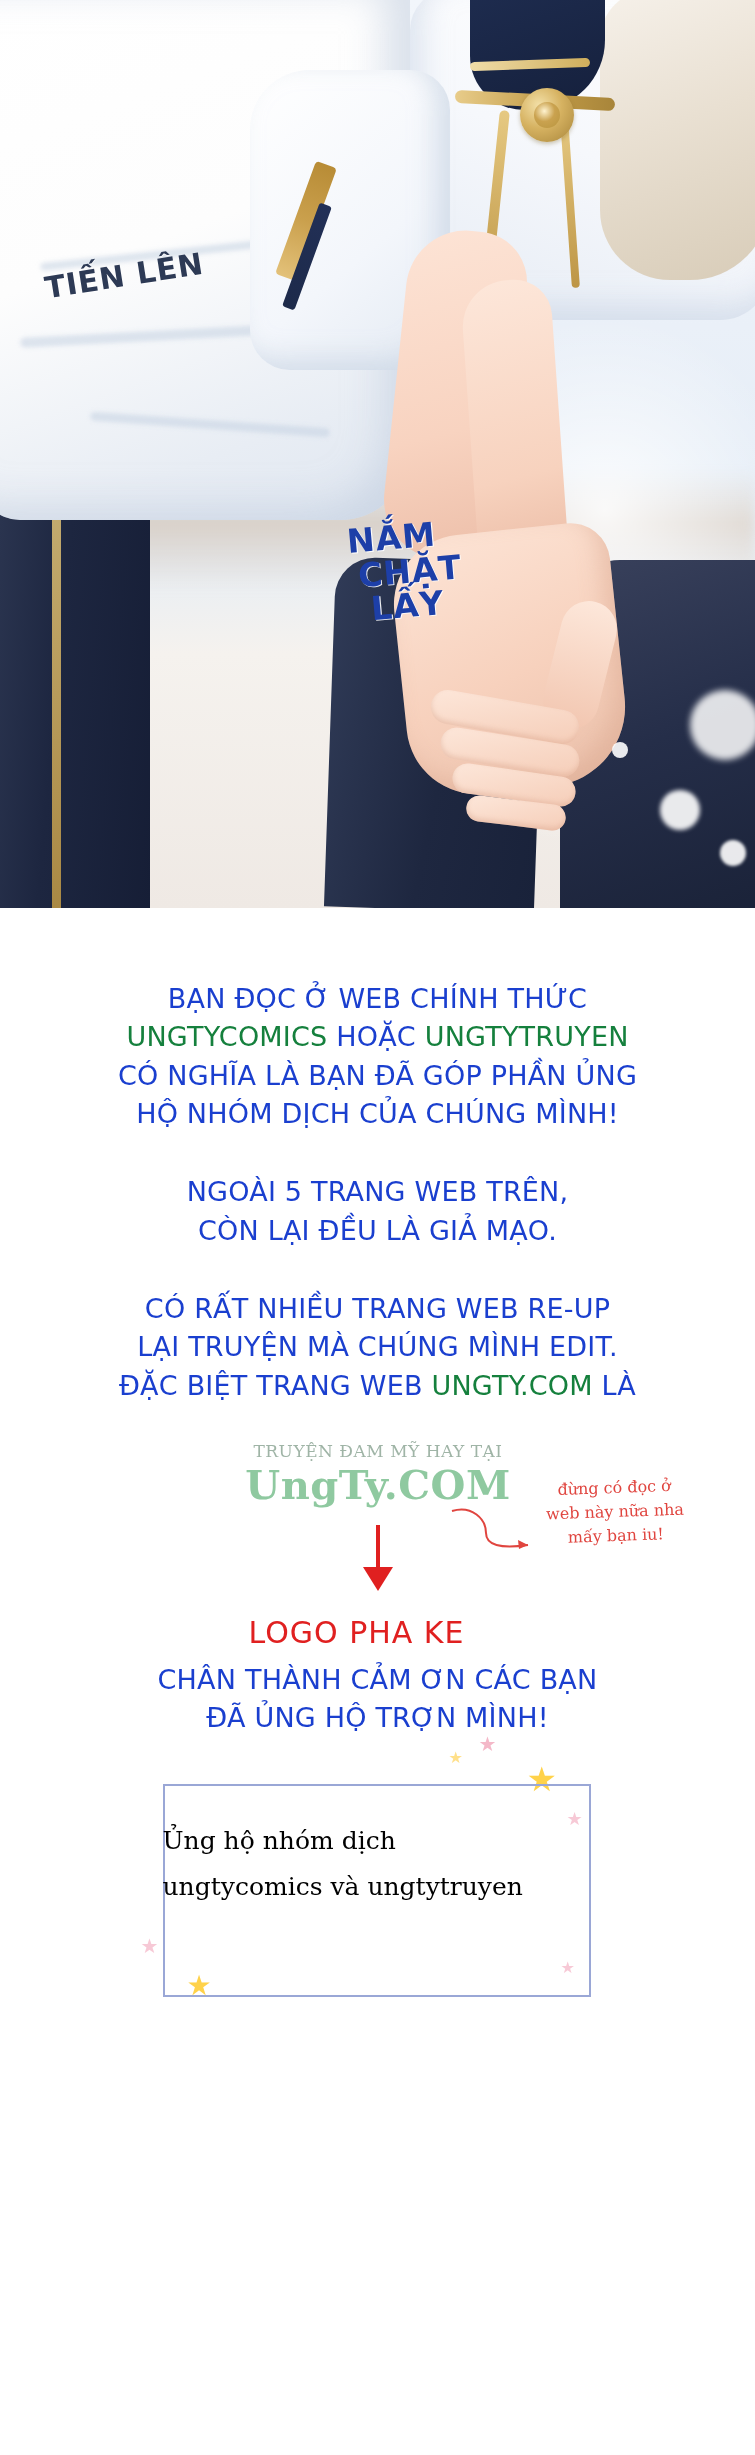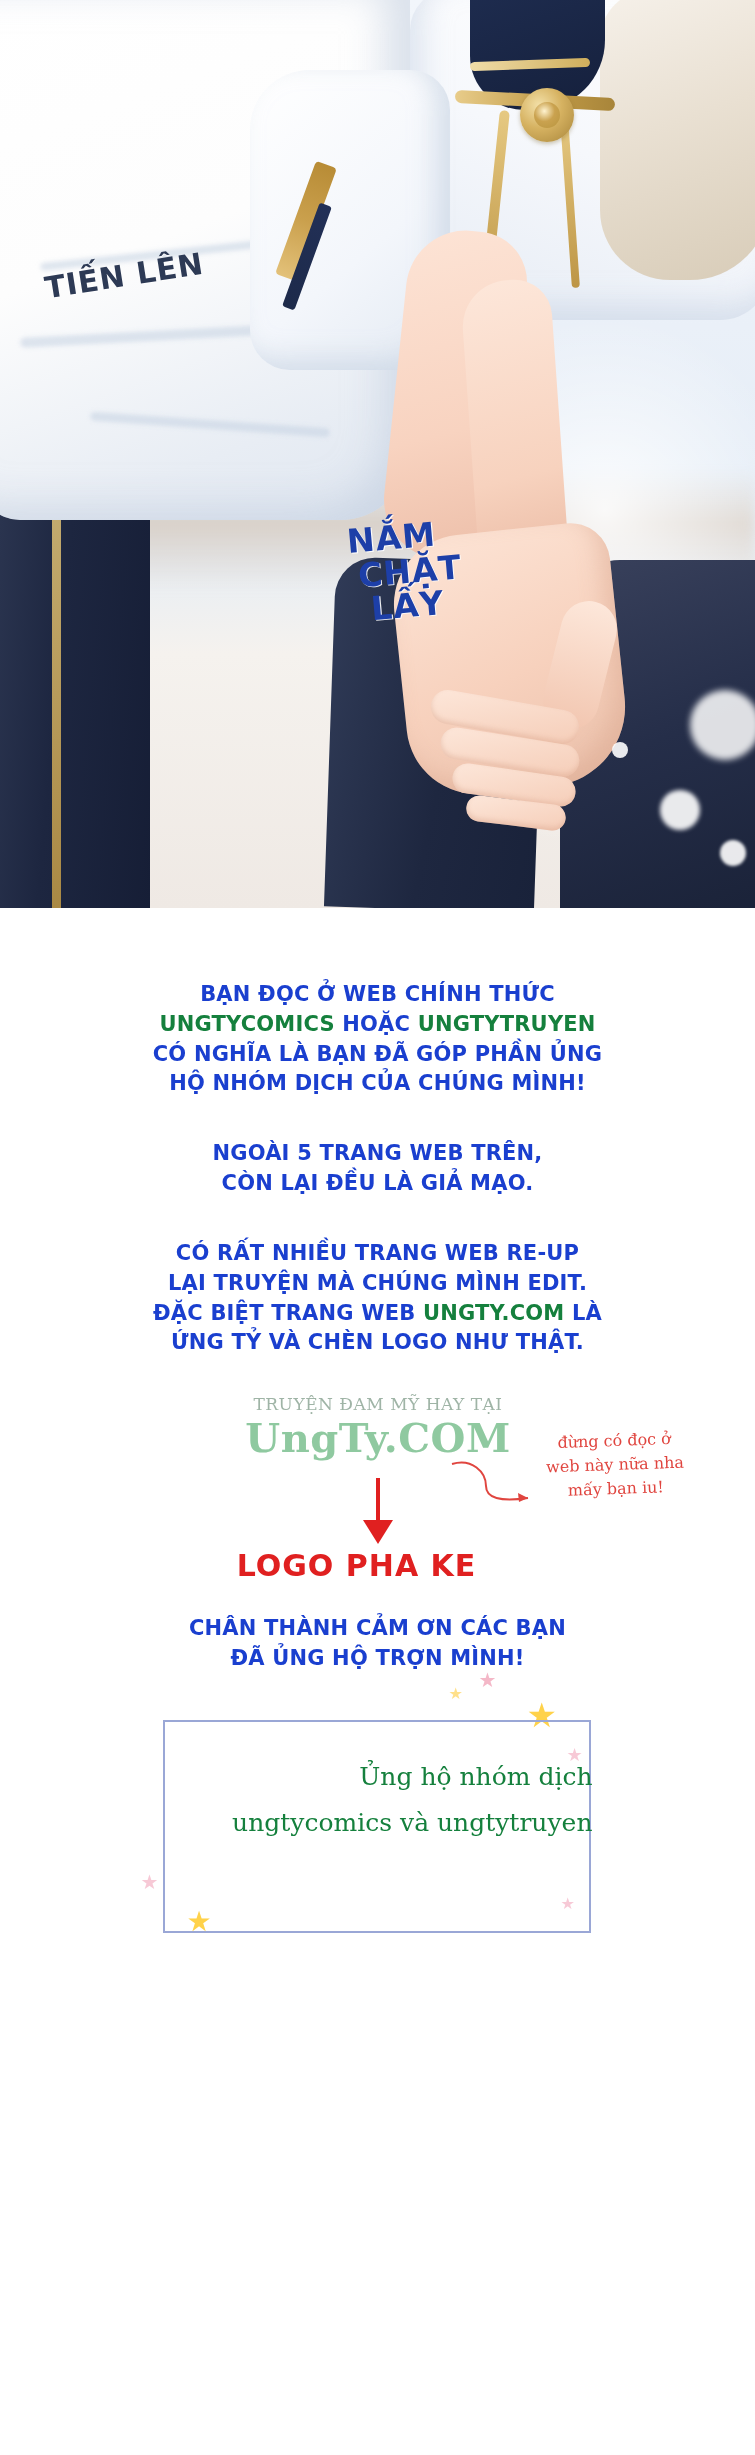--- a/index.html
+++ b/index.html
@@ -295,22 +295,22 @@
   .notice {
     position: absolute;
     left: 0; top: 908px;
     width: 755px;
     background: #ffffff;
     text-align: center;
   }
   .notice p {
     margin: 0;
     font-family: "DejaVu Sans", sans-serif;
-    font-weight: bold;
-    font-size: 21px;
+    font-weight: normal;
+    font-size: 27px;
     line-height: 1.42;
     color: #1a3fcf;
     letter-spacing: .2px;
   }
   .blk { padding-top: 0; }
   .gap { height: 40px; }
   .red { color: #15803d; }
 
   .para1 { margin-top: 72px !important; }
 
@@ -356,25 +356,25 @@
   .arrow-curve {
     position: absolute;
     left: 446px; top: 72px;
   }
   .arrow-down {
     position: absolute;
     left: 355px; top: 92px;
   }
   .logo-pha-ke {
     position: absolute;
-    left: 0; top: 164px;
+    left: 0; top: 184px;
     width: 713px;
     text-align: center;
     font-family: "DejaVu Sans", sans-serif;
-    font-weight: bold;
+    font-weight: normal;
     font-size: 30px;
     color: #e02020;
     letter-spacing: 1px;
   }
 
   
   .thanks {
   }
 
   
@@ -388,25 +388,25 @@
     position: absolute;
     left: 0; top: 0;
     width: 428px; height: 213px;
     border: 2px solid #9aa7d6;
     box-sizing: border-box;
   }
   .frame-text {
     position: absolute;
     left: 0; top: 34px;
     width: 430px;
-    text-align: right;
+    text-align: left;
     font-family: "DejaVu Serif", serif;
     font-size: 25px;
     line-height: 1.85;
-    color: #15803d;
+    color: #000000;
   }
   .star {
     position: absolute;
     font-size: 26px;
     line-height: 1;
   }
   .st1 { left: 364px; top: -22px; color: #ffd24a; font-size: 34px; }
   .st2 { left: 316px; top: -50px; color: #f4b8c8; font-size: 20px; }
   .st3 { left: 404px; top: 26px; color: #f7c9d6; font-size: 18px; }
   .st4 { left: -22px; top: 152px; color: #f7c9d6; font-size: 20px; }
@@ -484,21 +484,20 @@
     <p>NGOÀI 5 TRANG WEB TRÊN,</p>
     <p>CÒN LẠI ĐỀU LÀ GIẢ MẠO.</p>
   </div>
 
   <div class="gap"></div>
 
   <div class="blk">
     <p>CÓ RẤT NHIỀU TRANG WEB RE-UP</p>
     <p>LẠI TRUYỆN MÀ CHÚNG MÌNH EDIT.</p>
     <p><span>ĐẶC BIỆT TRANG WEB </span><span class="red">UNGTY.COM</span><span> LÀ</span></p>
-    <p>ỨNG TỶ VÀ CHÈN LOGO NHƯ THẬT.</p>
   </div>
 
   <div class="fake-logo-area">
     <div class="logo-sub">TRUYỆN ĐAM MỸ HAY TẠI</div>
     <div class="logo-main">UngTy.COM</div>
 
     <svg class="arrow-curve" width="92" height="60" viewBox="0 0 92 60">
       <path d="M6 8 C 26 2, 40 16, 40 30 C 40 42, 54 46, 82 42" fill="none" stroke="#e0453f" stroke-width="2"></path>
       <path d="M82 42 L 72 37 L 73 46 Z" fill="#e0453f"></path>
     </svg>

